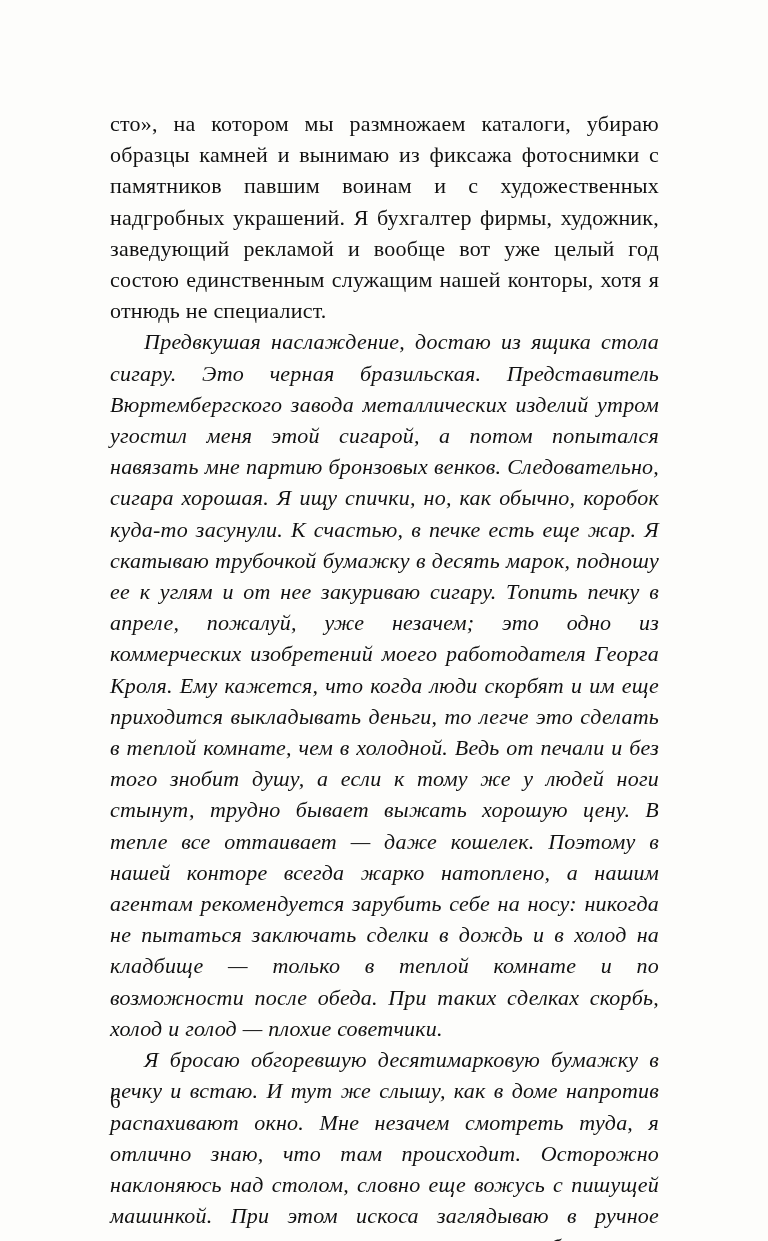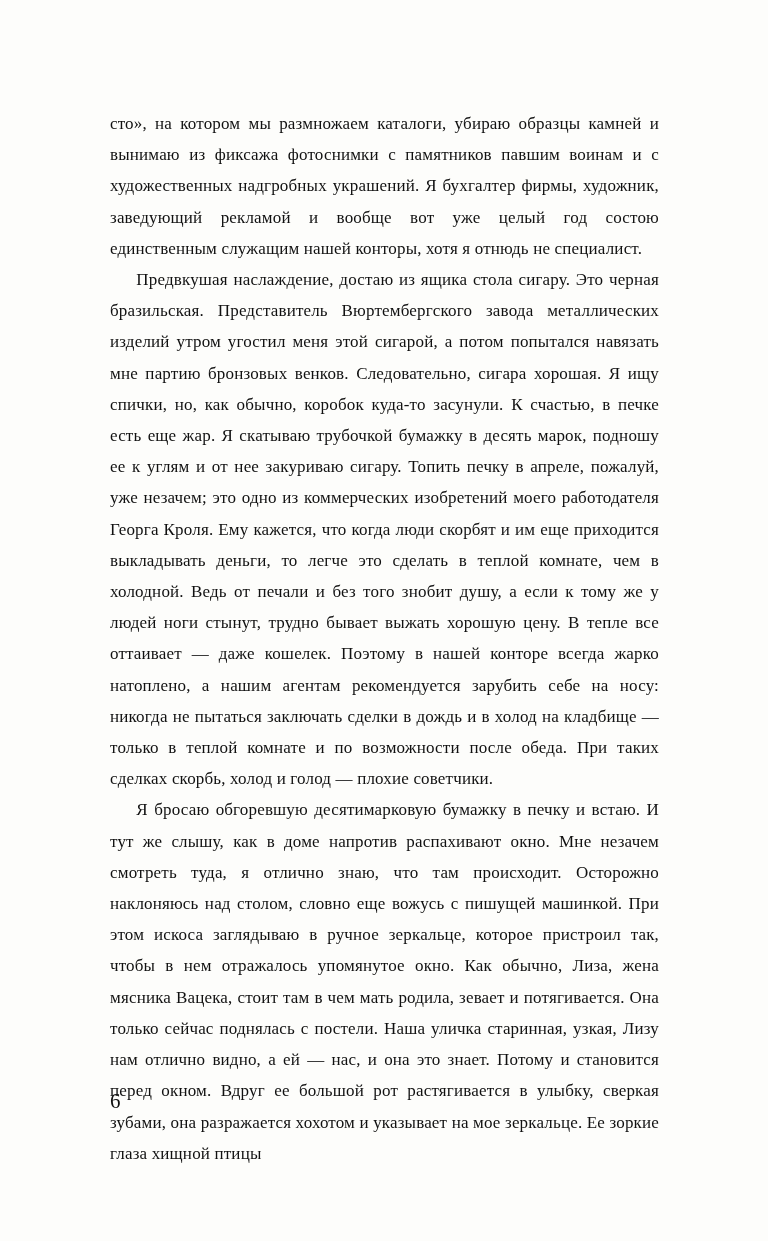--- a/index.html
+++ b/index.html
@@ -24,30 +24,31 @@
     background: #fdfdfb;
   }
   .text-block {
     position: absolute;
     left: 110px;
     top: 108px;
     width: 549px;
   }
   p.para {
     margin: 0;
-    font-size: 17px;
+    font-size: 22px;
     line-height: 31.2px;
     text-align: justify;
     text-justify: inter-word;
     hyphens: manual;
     color: #111111;
     letter-spacing: 0.01em;
   }
   p.para + p.para {
     text-indent: 1.55em;
+    font-style: italic;
   }
   .folio {
     position: absolute;
     left: 110px;
     top: 1088px;
     font-size: 21px;
     line-height: 26px;
     color: #111111;
     font-family: "Liberation Serif", serif;
   }

